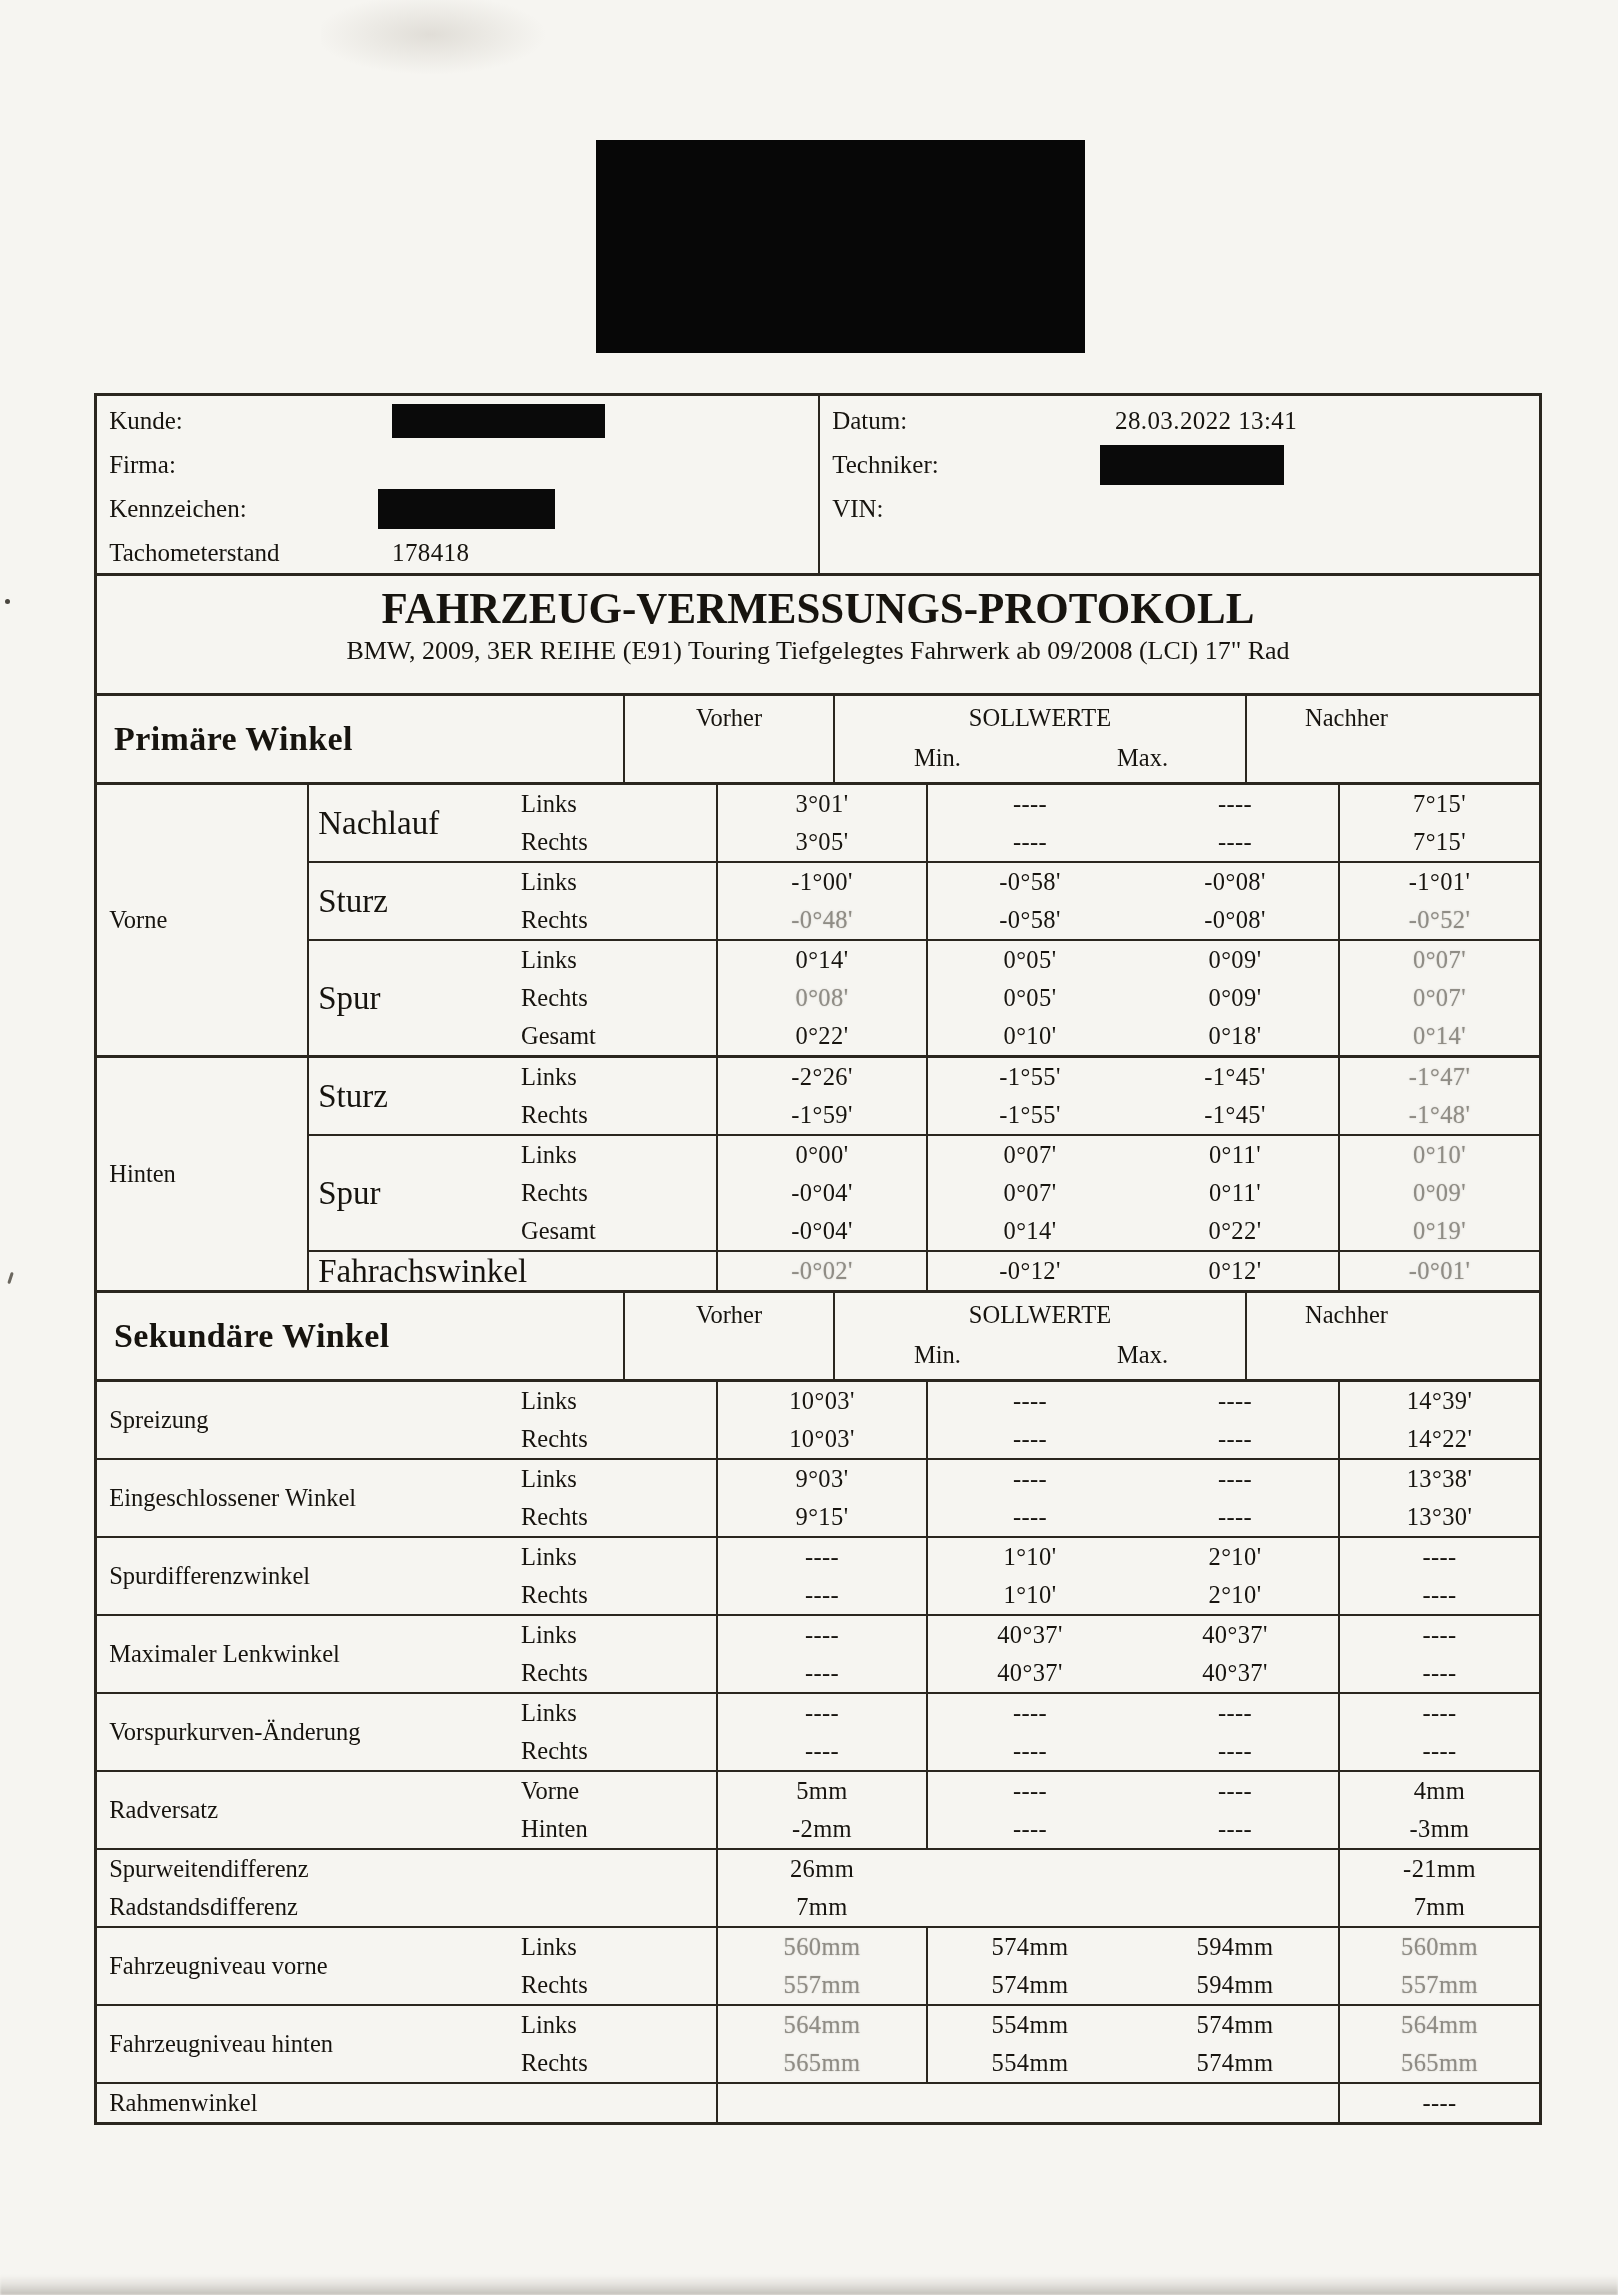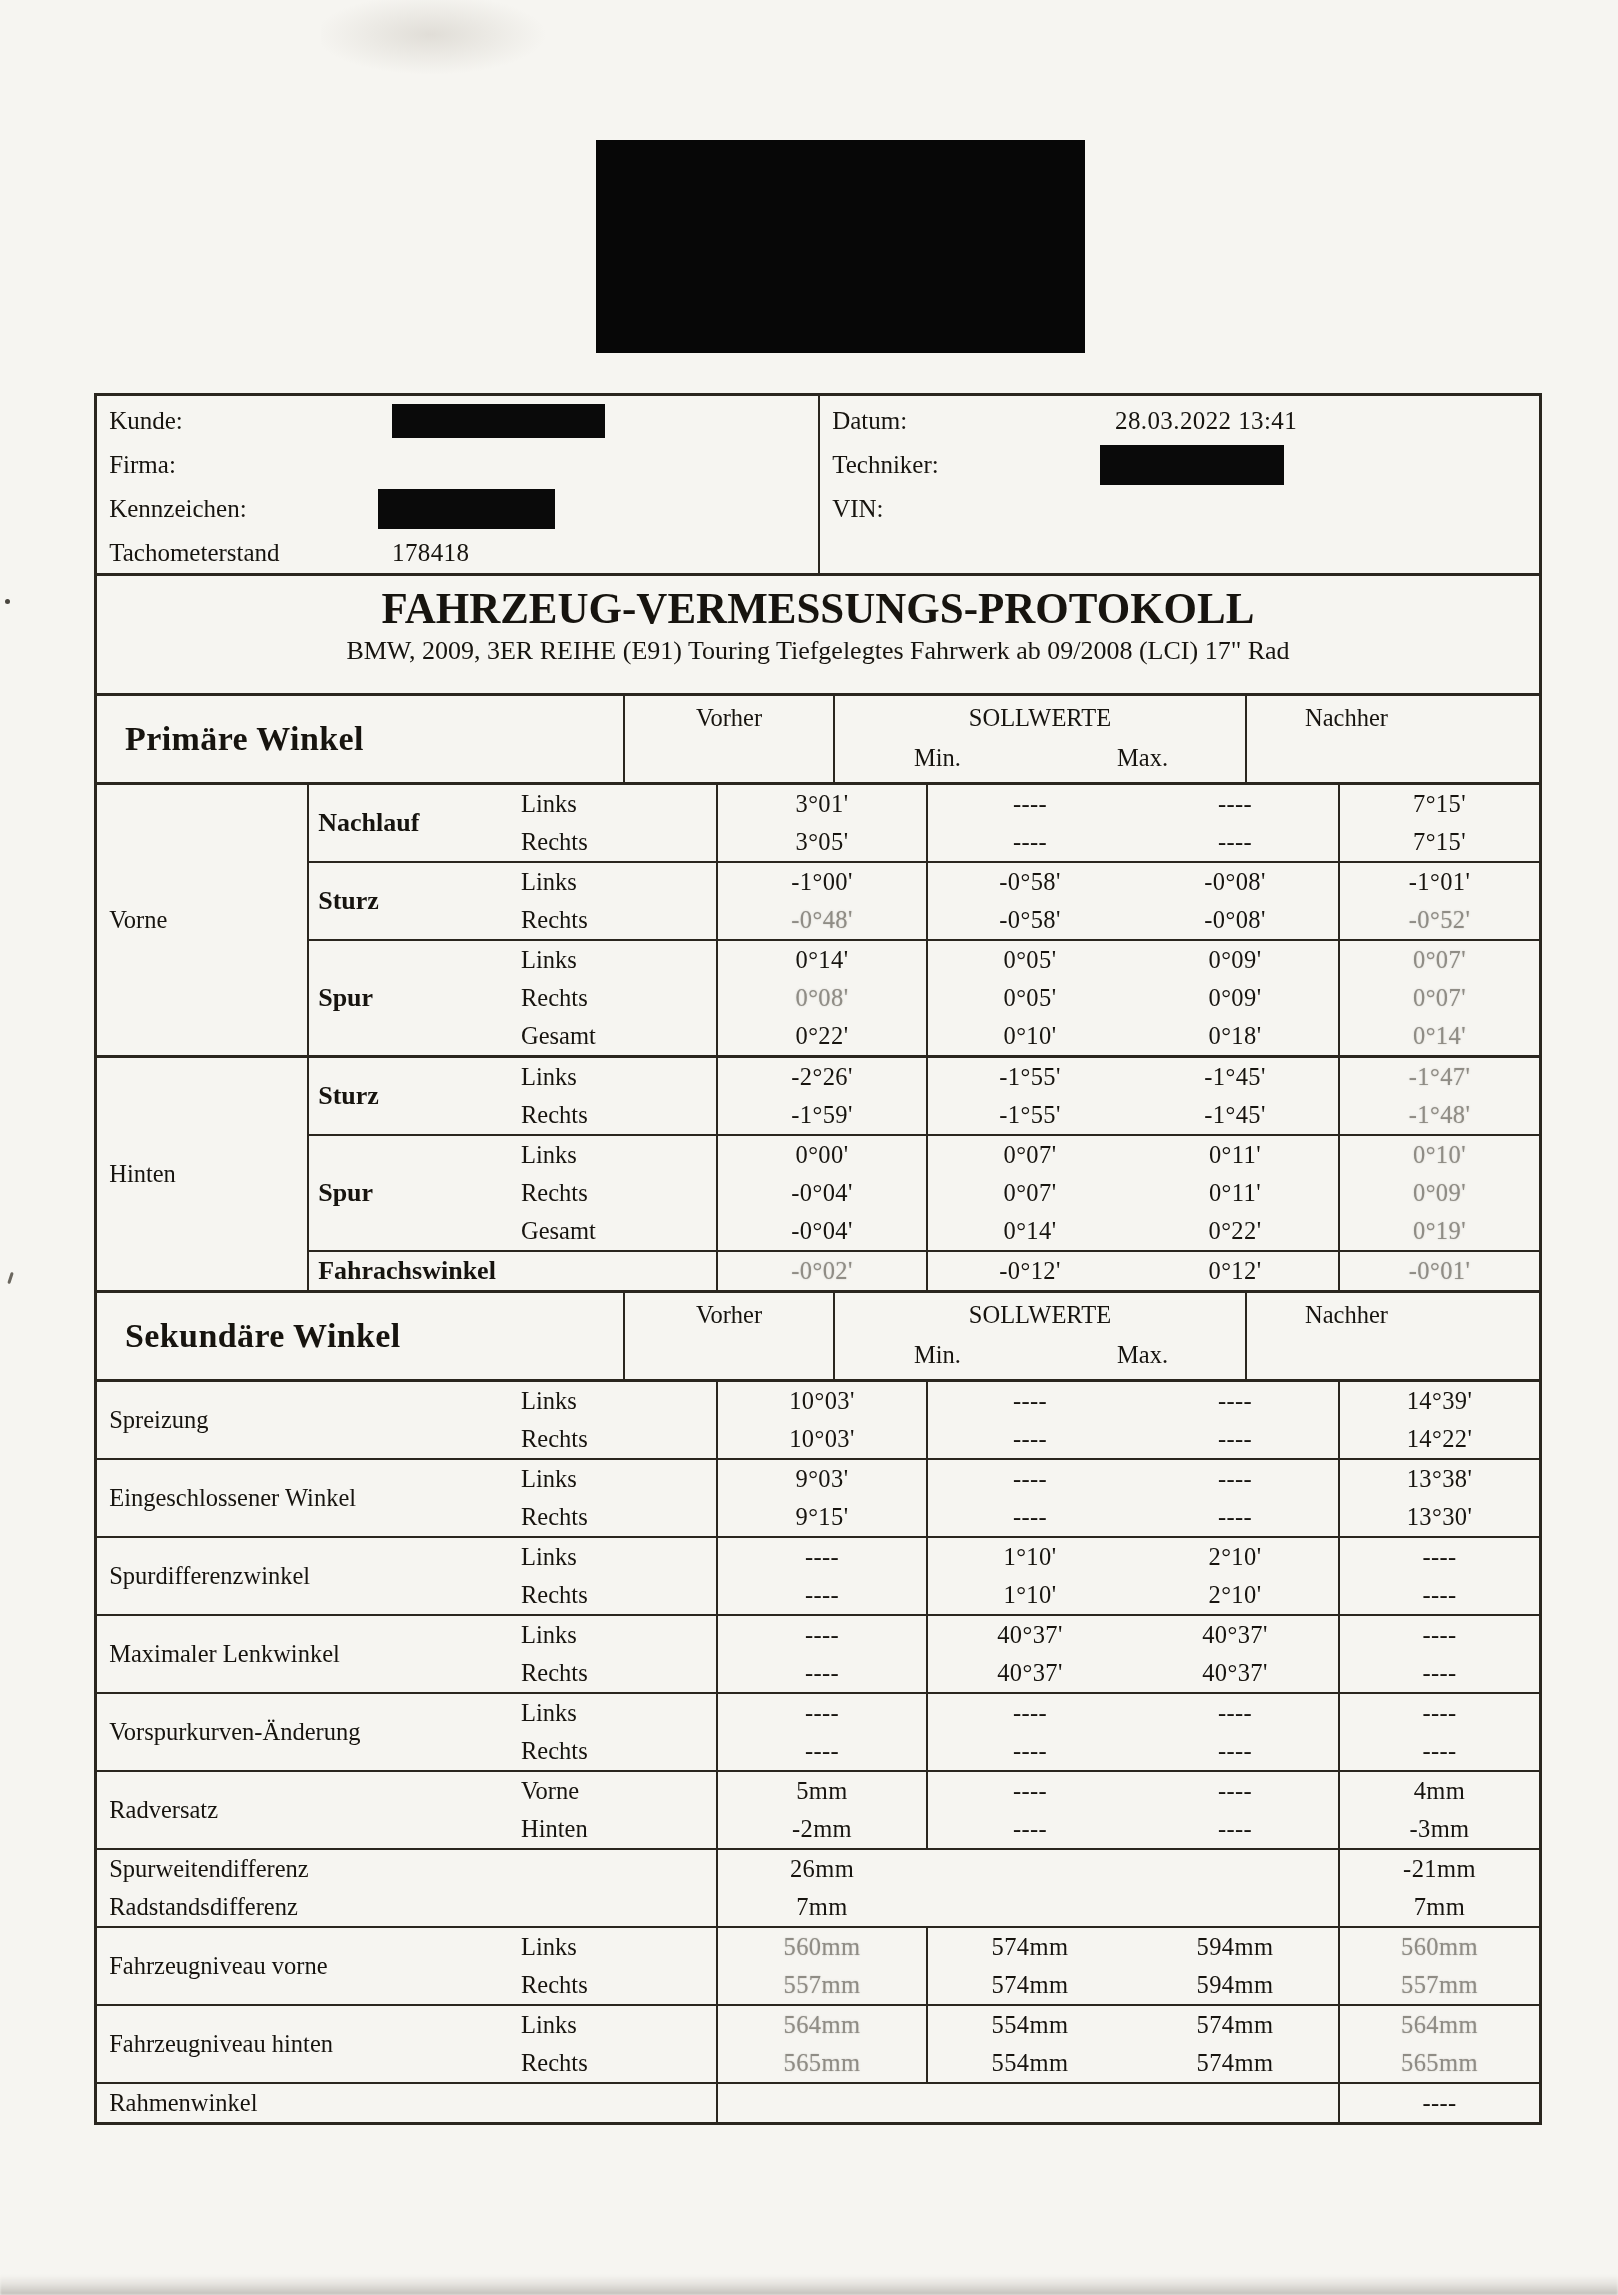--- a/index.html
+++ b/index.html
@@ -30,21 +30,21 @@
   
   .titleband{border-left:3.1px solid #2a261f;border-right:3.1px solid #2a261f;box-sizing:border-box;
     height:117px;text-align:center;padding-top:9.2px;}
   .doc-title{font-size:43px;font-weight:bold;letter-spacing:0;line-height:1.05;margin:0;
     transform:scaleY(1.05);}
   .doc-subtitle{font-size:26px;margin-top:6.1px;}
 
   
   .maintable{border:3.1px solid #2a261f;box-sizing:border-box;width:1448px;}
   .thead{display:flex;height:86px;border-bottom:3.1px solid #2a261f;box-sizing:content-box;}
-  .tlabel{width:526px;box-sizing:border-box;display:flex;align-items:center;padding-left:28px;
+  .tlabel{width:526px;box-sizing:border-box;display:flex;align-items:center;padding-left:17px;
     font-size:34px;font-weight:bold;letter-spacing:0.4px;}
   .hcol{box-sizing:border-box;font-size:24.5px;text-align:center;}
   .hv{width:210px;border-left:2.3px solid #2a261f;padding-top:7.7px;}
   .hs{width:412px;border-left:2.3px solid #2a261f;padding-top:7.7px;}
   .hn{width:201px;border-left:2.3px solid #2a261f;padding-top:7.7px;}
   .hs-mm{display:flex;margin-top:12.2px;}
   .hmn{width:206px;text-align:center;display:inline-block;}
   .hmx{width:206px;text-align:center;display:inline-block;}
 
   
@@ -57,21 +57,21 @@
   .lt{color:#8f8c85;text-shadow:0 0 1.5px rgba(150,147,140,.55);}
 
   
   .pgroup{display:flex;}
   .pgroup + .pgroup{border-top:3.1px solid #2a261f;}
   .gname{width:212px;box-sizing:border-box;border-right:2.3px solid #2a261f;display:flex;
     align-items:center;padding-left:12.2px;font-size:24.5px;}
   .gblocks{flex:1;display:flex;flex-direction:column;}
   .pblock{display:flex;}
   .pblock + .pblock{border-top:2.3px solid #2a261f;}
-  .pname{width:212px;box-sizing:border-box;display:flex;align-items:center;padding-left:9.2px;font-size:26px;font-weight:bold;}
+  .pname{width:212px;box-sizing:border-box;display:flex;align-items:center;padding-left:9.2px;font-size:33px;}
   .pname.wide{width:407px;}
   .prows{flex:1;display:flex;flex-direction:column;}
   .prow{display:flex;height:38px;}
   .pside{width:195px;box-sizing:border-box;display:flex;align-items:center;font-size:24.5px;}
 
   
   .sblock{display:flex;}
   .sblock + .sblock{border-top:2.3px solid #2a261f;}
   .sname{width:424px;box-sizing:border-box;display:flex;align-items:center;padding-left:12.2px;font-size:24.5px;}
   .srows{flex:1;display:flex;flex-direction:column;}

